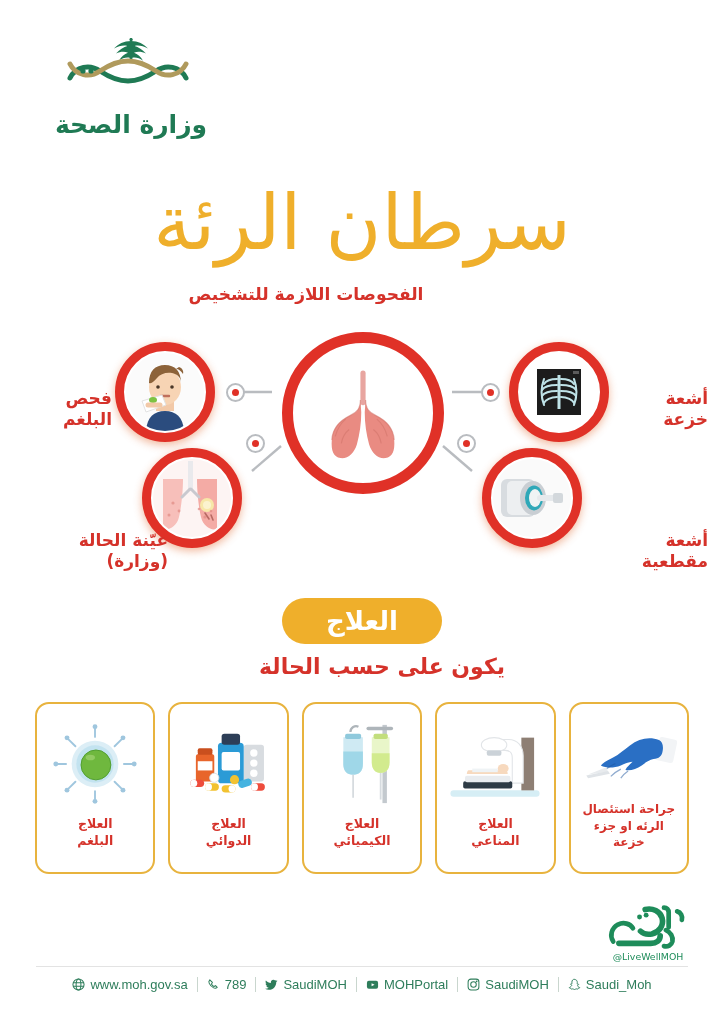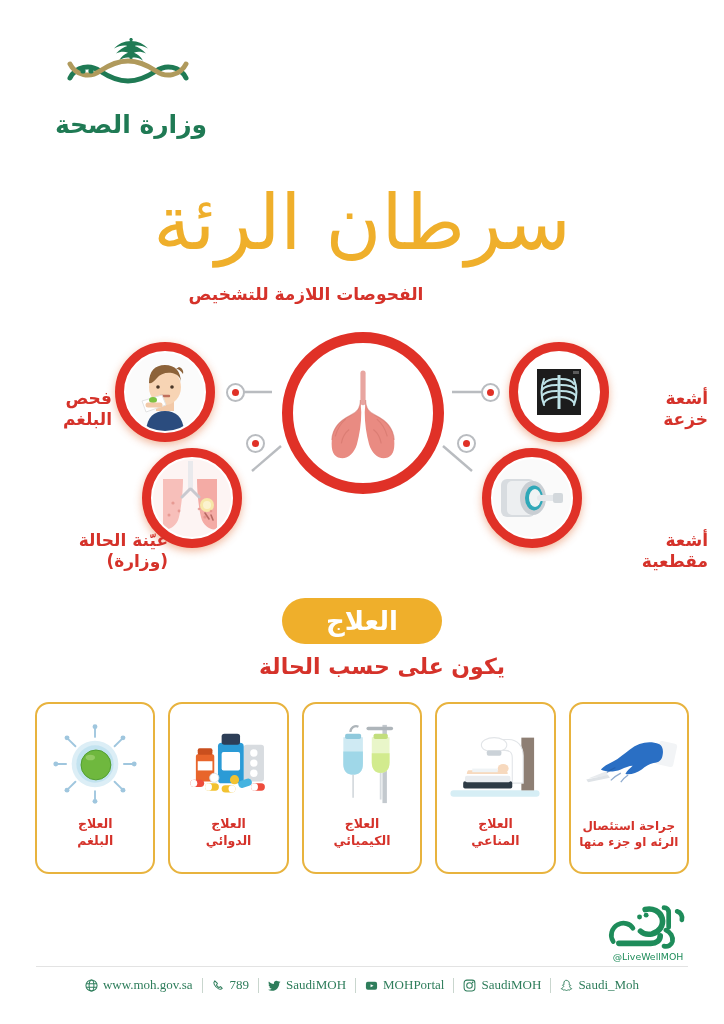--- a/index.html
+++ b/index.html
@@ -98,21 +98,21 @@
   .card.surgery .lbl { font-size: 12px; }
 
   
   .campaign { position: absolute; left: 596px; top: 902px; width: 104px; height: 62px; }
   .footer-rule { position: absolute; left: 36px; top: 966px; width: 652px; height: 1px;
                  background: #E3E3E3; }
   .footer {
     position: absolute; left: 0; top: 977px; width: 724px;
     display: flex; align-items: center; justify-content: center;
     gap: 0; color: #2E7D5B; font-size: 13px;
-    font-family: Liberation Serif, serif;
+    font-family: Liberation Sans, sans-serif;
   }
   .f-item { display: flex; align-items: center; gap: 5px; padding: 0 9px; }
   .f-sep { width: 1px; height: 15px; background: #C9D6CE; }
   .f-ico { display: inline-block; width: 13px; height: 13px; }
   .f-ico svg { display: block; }
 </style>
 </head>
 <body>
 
 <div id="poster">
@@ -378,21 +378,21 @@
         <svg viewBox="0 0 110 80" width="100" height="74">
           <rect x="86" y="16" width="20" height="26" rx="3" fill="#F2F4F6" transform="rotate(12 96 29)"></rect>
           <path d="M88 18c-10-4-22-2-32 6-7 5-12 10-18 13-6 3-10 5-14 9 6 3 14 3 22 0 5-2 9-4 13-4-3 3-6 5-8 9 6 1 12-1 18-5 4-3 8-6 13-7 6-1 9-3 10-9 1-5 0-10-4-12z" fill="#2A6FC4"></path>
           <path d="M40 44c-5 2-9 5-13 8M46 50c-4 2-8 5-11 8M54 52c-3 2-6 5-8 8" stroke="#1F58A0" stroke-width="1.4" fill="none" opacity=".5"></path>
           <path d="M30 48L10 56l22-3z" fill="#E8EBEE"></path>
           <path d="M8 57l24-5 2 3-24 5z" fill="#DFE3E7"></path>
         </svg>
       </div>
       <div class="lbl">
         <div>جراحة استئصال</div>
-        <div>الرئه او جزء منها</div>
+        <div>الرئه او جزء خزعة</div>
       </div>
     </div>
   </div>
 
   <div class="campaign">
     <svg viewBox="0 0 110 66" width="104" height="62">
       <path d="M18 42c-4-6-2-14 5-18 6-3 13-1 16 4" fill="none" stroke="#1E8C5A" stroke-width="5" stroke-linecap="round"></path>
       <path d="M52 8c8-2 16 2 18 9 2 8-3 15-11 17-5 1-9 0-12-3" fill="none" stroke="#1E8C5A" stroke-width="6" stroke-linecap="round"></path>
       <path d="M72 6c3 0 5 2 5 5v16" fill="none" stroke="#1E8C5A" stroke-width="5" stroke-linecap="round"></path>
       <path d="M86 10c4 1 6 5 5 9" fill="none" stroke="#1E8C5A" stroke-width="5" stroke-linecap="round"></path>

